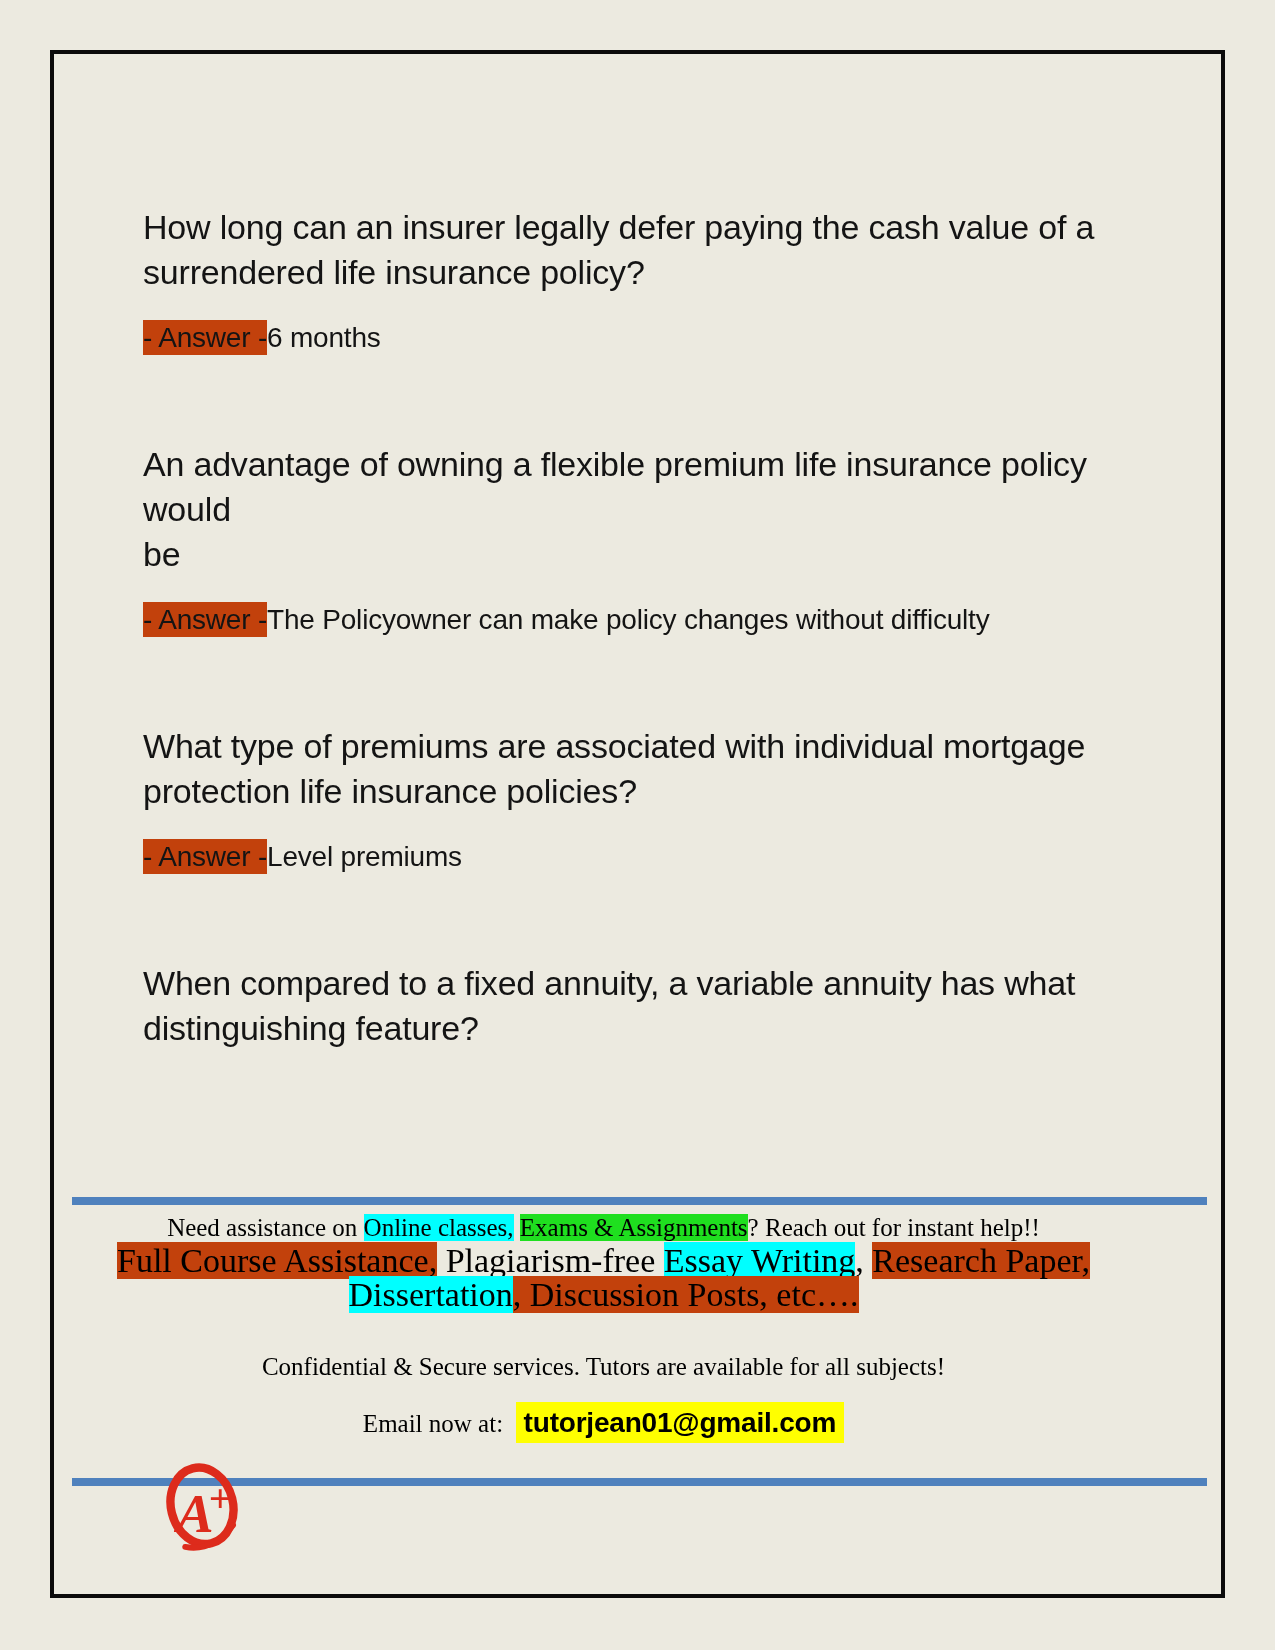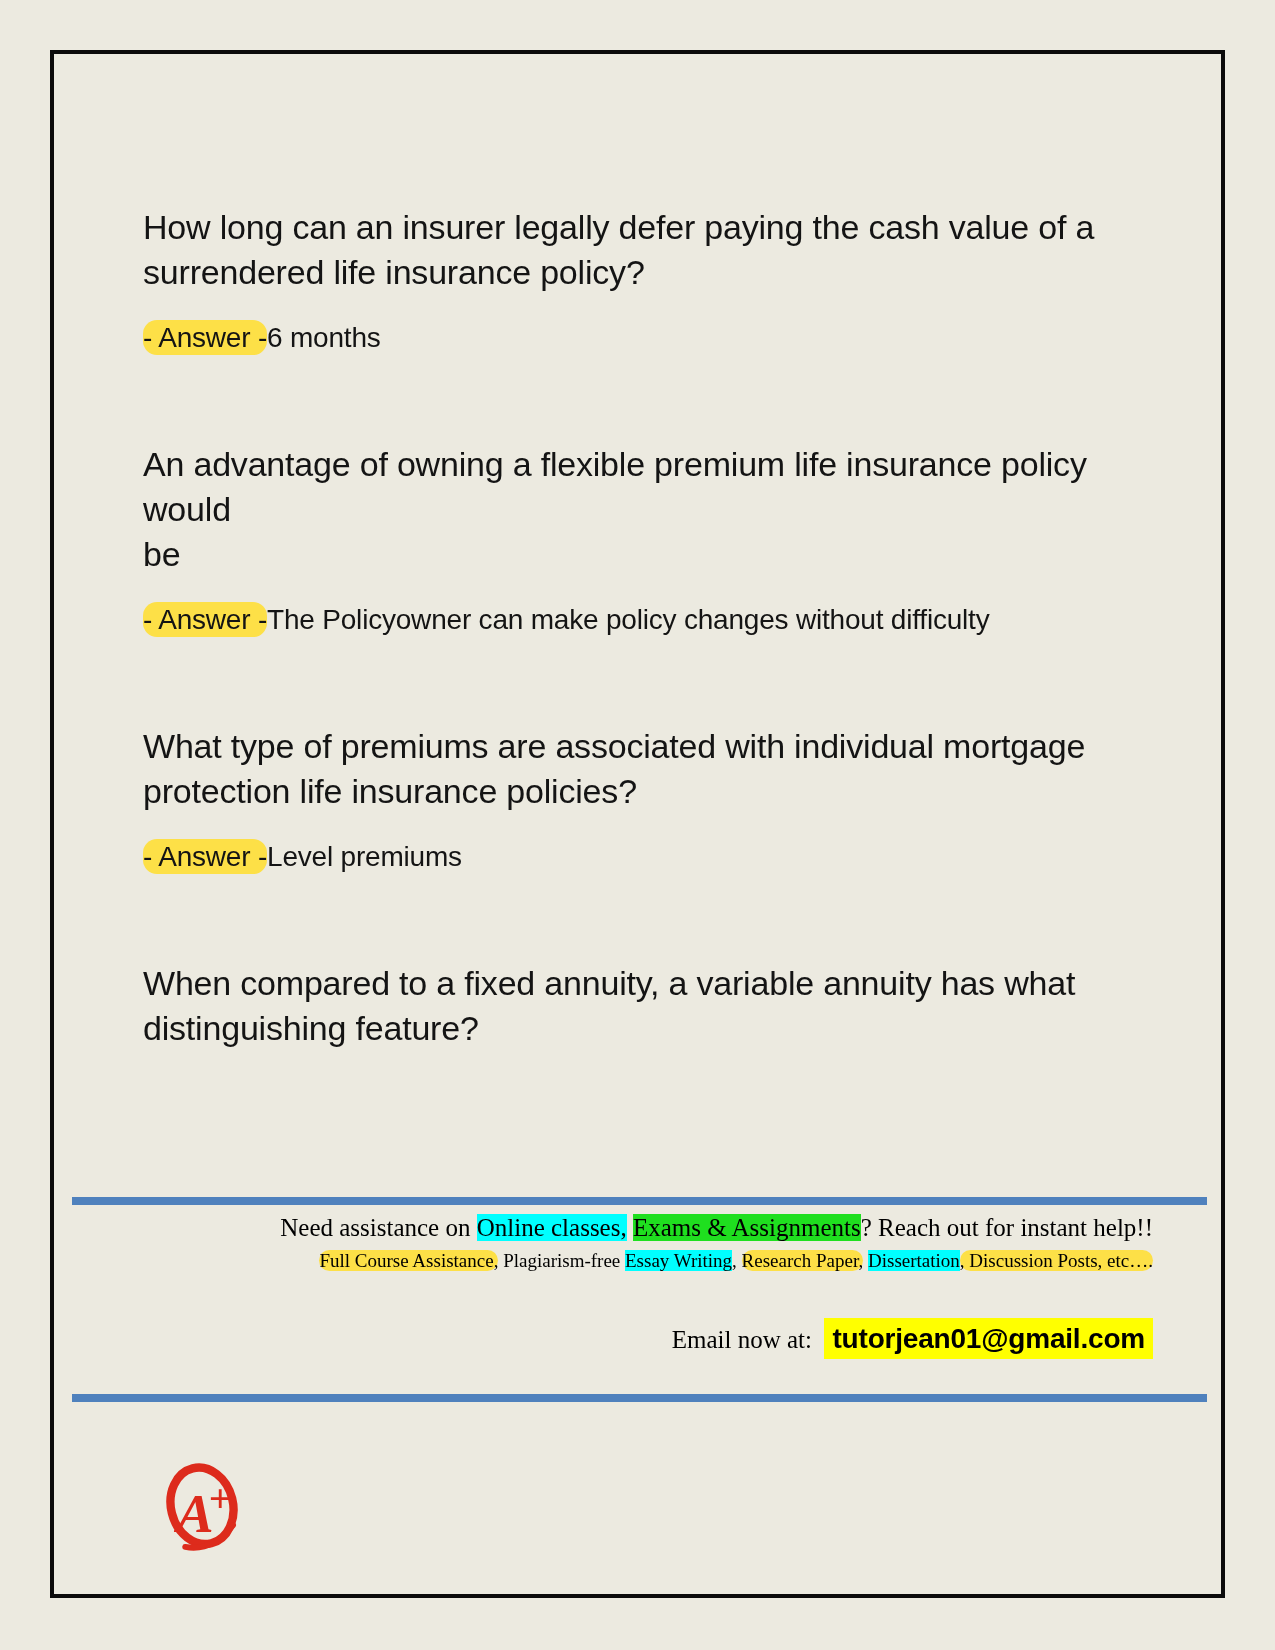--- a/index.html
+++ b/index.html
@@ -32,46 +32,46 @@
     line-height: 45px;
     letter-spacing: -0.2px;
   }
   .q .line { display: block; }
   .a {
     margin: 20px 0 0 0;
     font-size: 28px;
     line-height: 45px;
     letter-spacing: -0.2px;
   }
-  .hl-yellow { background: #fde047; border-radius: 14px; }
+  .hl-yellow { background: #c2410c; }
   .hl-cyan   { background: #00FFFF; }
   .hl-green  { background: #1FDF1F; }
   .answer-label { padding: 2px 0; }
 
   .divider {
     height: 8px;
     background: #4F81BD;
     margin: 146px 14px 0 18px;
   }
   .divider.bottom { margin-top: 32px; }
 
   .footer-text {
-    text-align: right;
+    text-align: center;
     padding-right: 68px;
     font-family: "Liberation Serif", serif;
     color: #000;
   }
   .footer-line1 {
     margin: 6px 0 0 0;
     font-size: 25px;
     line-height: 33px;
   }
   .footer-line2 {
     margin: 0;
-    font-size: 19px;
+    font-size: 34px;
     line-height: 34px;
   }
   .contact {
     margin-top: 38px;
   }
   .contact-line1 {
     margin: 0;
     font-size: 25px;
     line-height: 33px;
   }
@@ -138,20 +138,21 @@
 
   </div>
 
   <div class="divider top"></div>
 
   <div class="footer-text">
     <p class="footer-line1"><span>Need assistance on </span><span class="hl-cyan">Online classes,</span><span> </span><span class="hl-green">Exams &amp; Assignments</span><span>? Reach out for instant help!!</span></p>
     <p class="footer-line2"><span class="hl-yellow">Full Course Assistance,</span><span> Plagiarism-free </span><span class="hl-cyan">Essay Writing</span><span>, </span><span class="hl-yellow">Research Paper,</span><span> </span><span class="hl-cyan">Dissertation</span><span class="hl-yellow">, Discussion Posts, etc….</span></p>
 
     <div class="contact">
+      <p class="contact-line1">Confidential &amp; Secure services. Tutors are available for all subjects!</p>
       <p class="contact-line2"><span>Email now at:</span><span>&nbsp; </span><span class="email">tutorjean01@gmail.com</span></p>
     </div>
   </div>
 
   <div class="divider bottom"></div>
 
   <svg class="logo" viewBox="0 0 100 124" xmlns="http://www.w3.org/2000/svg">
     <ellipse cx="50" cy="57" rx="37" ry="46" fill="none" stroke="#DD2B1C" stroke-width="10" transform="rotate(-14 50 57)"></ellipse>
     <path d="M 30 106 Q 62 112 87 80" fill="none" stroke="#DD2B1C" stroke-width="7" stroke-linecap="round"></path>
     <text x="20" y="88" font-size="66" font-style="italic" font-weight="bold" fill="#DD2B1C" font-family="Liberation Serif, serif">A</text>

